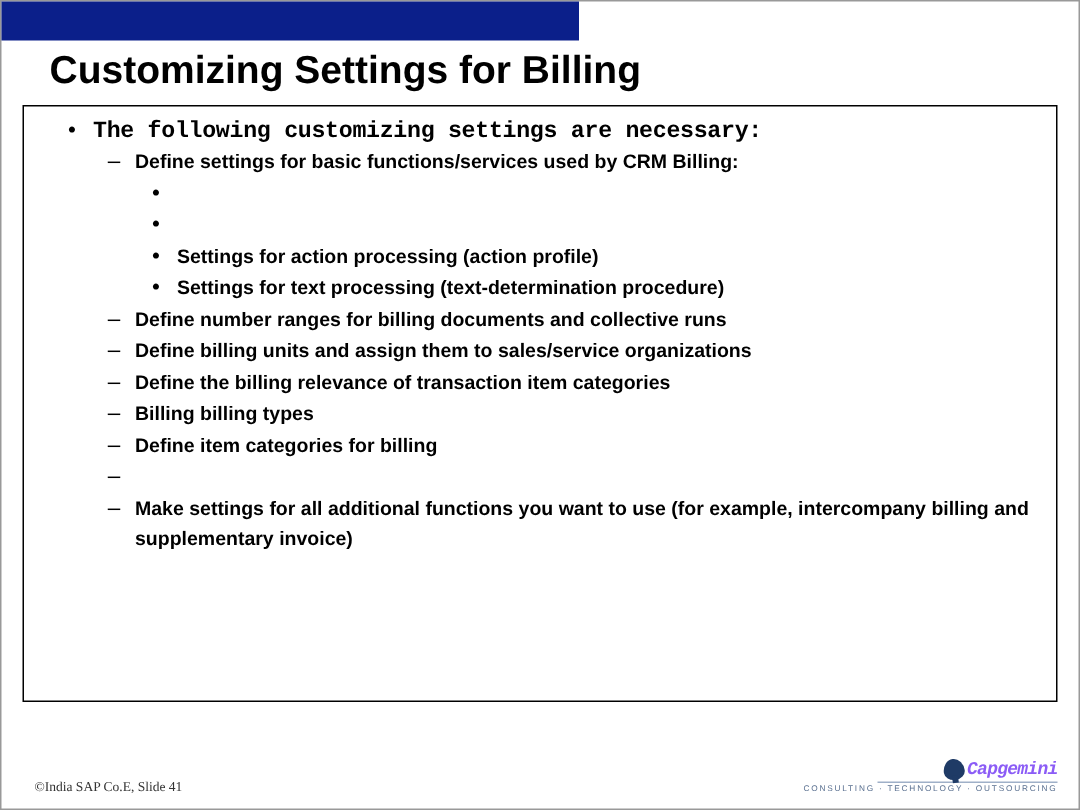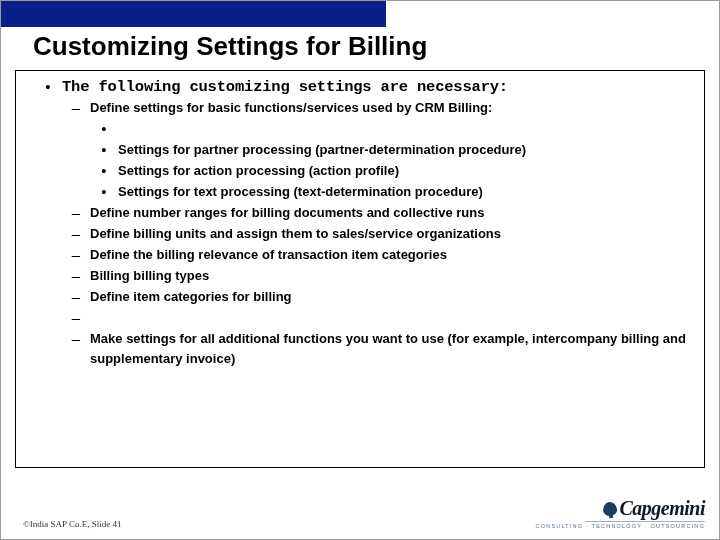--- a/index.html
+++ b/index.html
@@ -13,21 +13,21 @@
   .indent1 { margin-left: 0; }
   .indent2 { margin-left: 28px; }
   .indent3 { margin-left: 56px; }
   .txt { font-size: 13px; line-height: 20px; color: #000; }
   .lead { font-weight: bold; font-family: Liberation Mono, monospace; font-size: 15.5px; letter-spacing: -0.2px; }
   .bold { font-weight: bold; }
   .footer { position: absolute; bottom: 10px; left: 22px; right: 14px; display: flex; align-items: flex-end; justify-content: space-between; }
   .copy { font-size: 9px; color: #333; font-family: Liberation Serif, serif; }
   .logo { display: flex; flex-direction: column; align-items: flex-end; }
   .logo-main { display: flex; align-items: center; gap: 2px; }
-  .logo-name { font-family: Liberation Serif, serif; font-weight: bold; font-size: 20px; color: #0f172a; font-style: italic; letter-spacing: -0.5px; }
+  .logo-name { font-family: Liberation Mono, monospace; font-weight: bold; font-size: 12px; color: #8b5cf6; font-style: italic; letter-spacing: -0.5px; }
   .spade {
     width: 14px; height: 14px; background: #1f3b66; border-radius: 50% 50% 50% 50% / 60% 60% 40% 40%;
     position: relative; transform: rotate(-8deg);
   }
   .spade::after {
     content: ""; position: absolute; bottom: -2px; left: 5px; width: 4px; height: 5px; background: #1f3b66;
   }
   .logo-tag { font-size: 5.5px; color: #5a7090; letter-spacing: 1.2px; margin-top: 1px; }
   .logo-line { width: 120px; height: 1px; background: #9fb0c8; margin-top: 1px; }
 </style>
@@ -48,21 +48,20 @@
     <div class="row indent2">
       <div class="bul">–</div>
       <div class="txt bold">Define settings for basic functions/services used by CRM Billing:</div>
     </div>
 
     <div class="row indent3">
       <div class="bul">•</div>
     </div>
     <div class="row indent3">
       <div class="bul">•</div>
-      <div class="txt bold">Settings for partner processing (partner-determination procedure)</div>
     </div>
     <div class="row indent3">
       <div class="bul">•</div>
       <div class="txt bold">Settings for action processing (action profile)</div>
     </div>
     <div class="row indent3">
       <div class="bul">•</div>
       <div class="txt bold">Settings for text processing (text-determination procedure)</div>
     </div>
 

